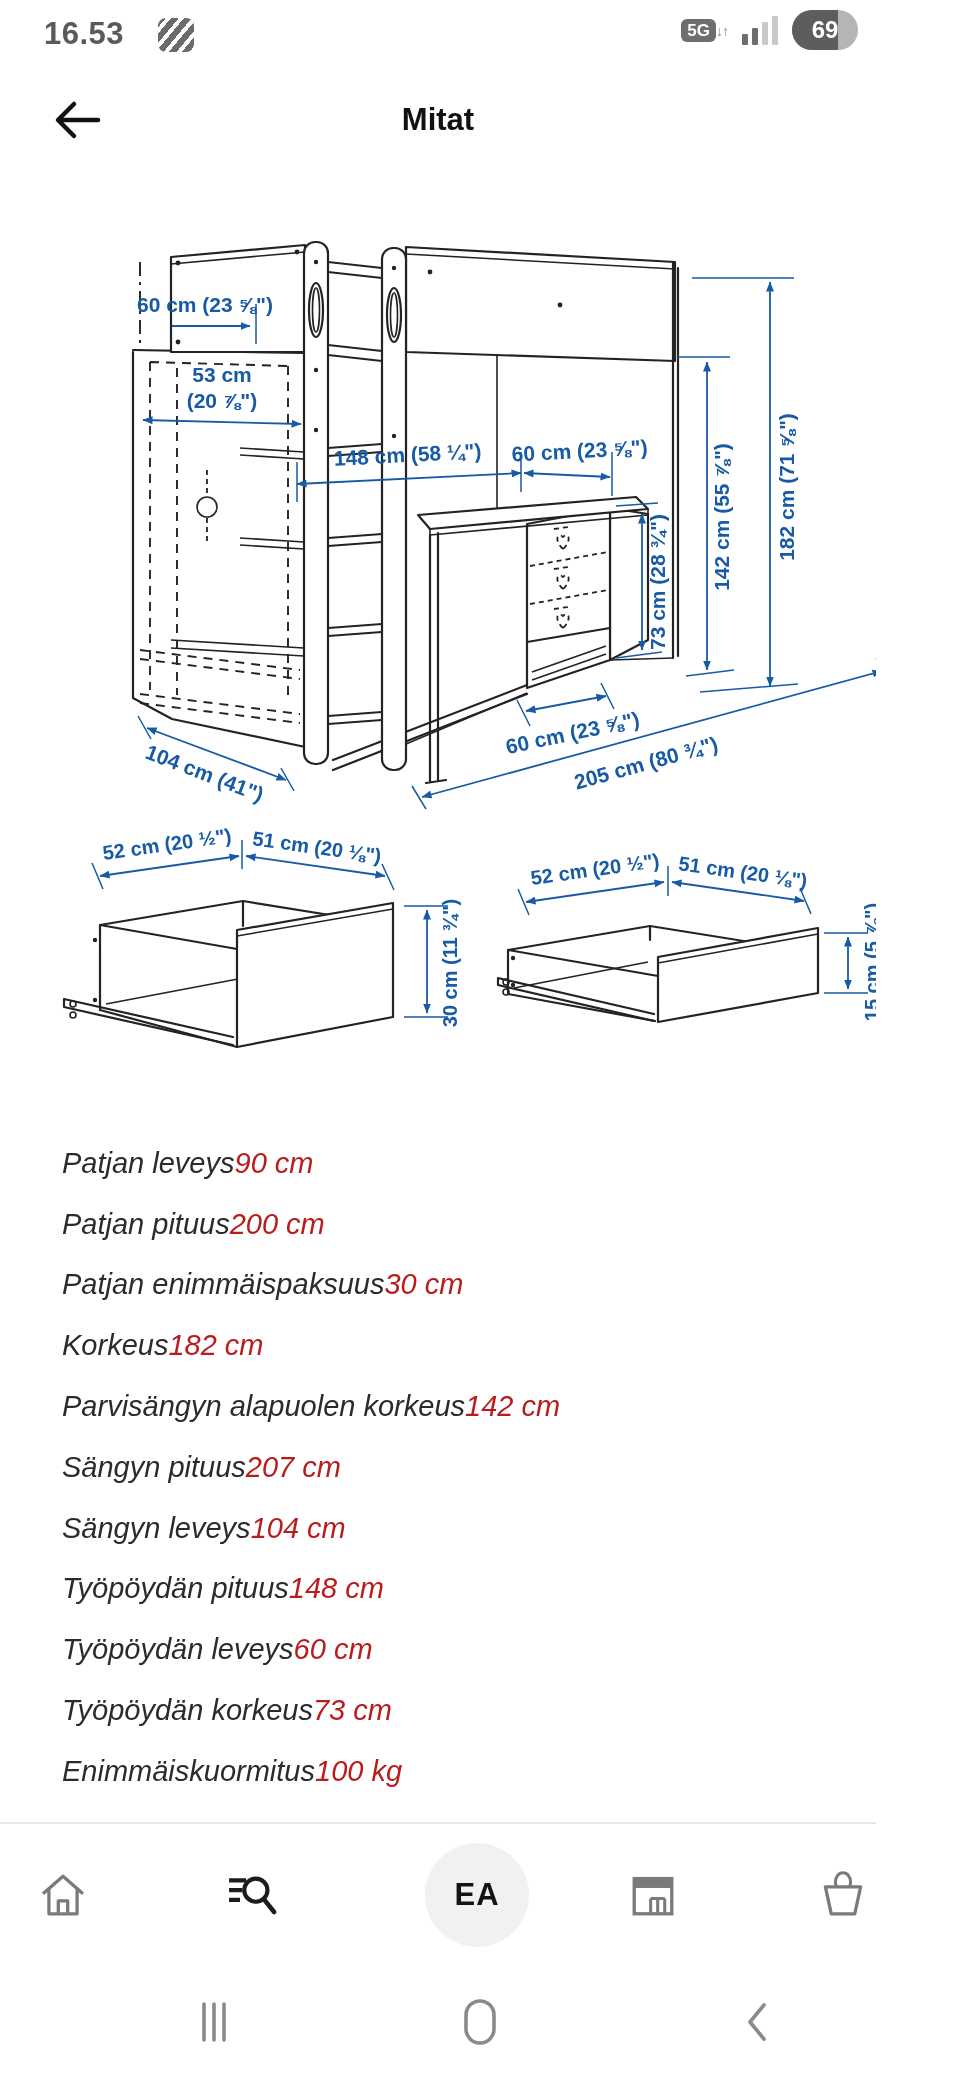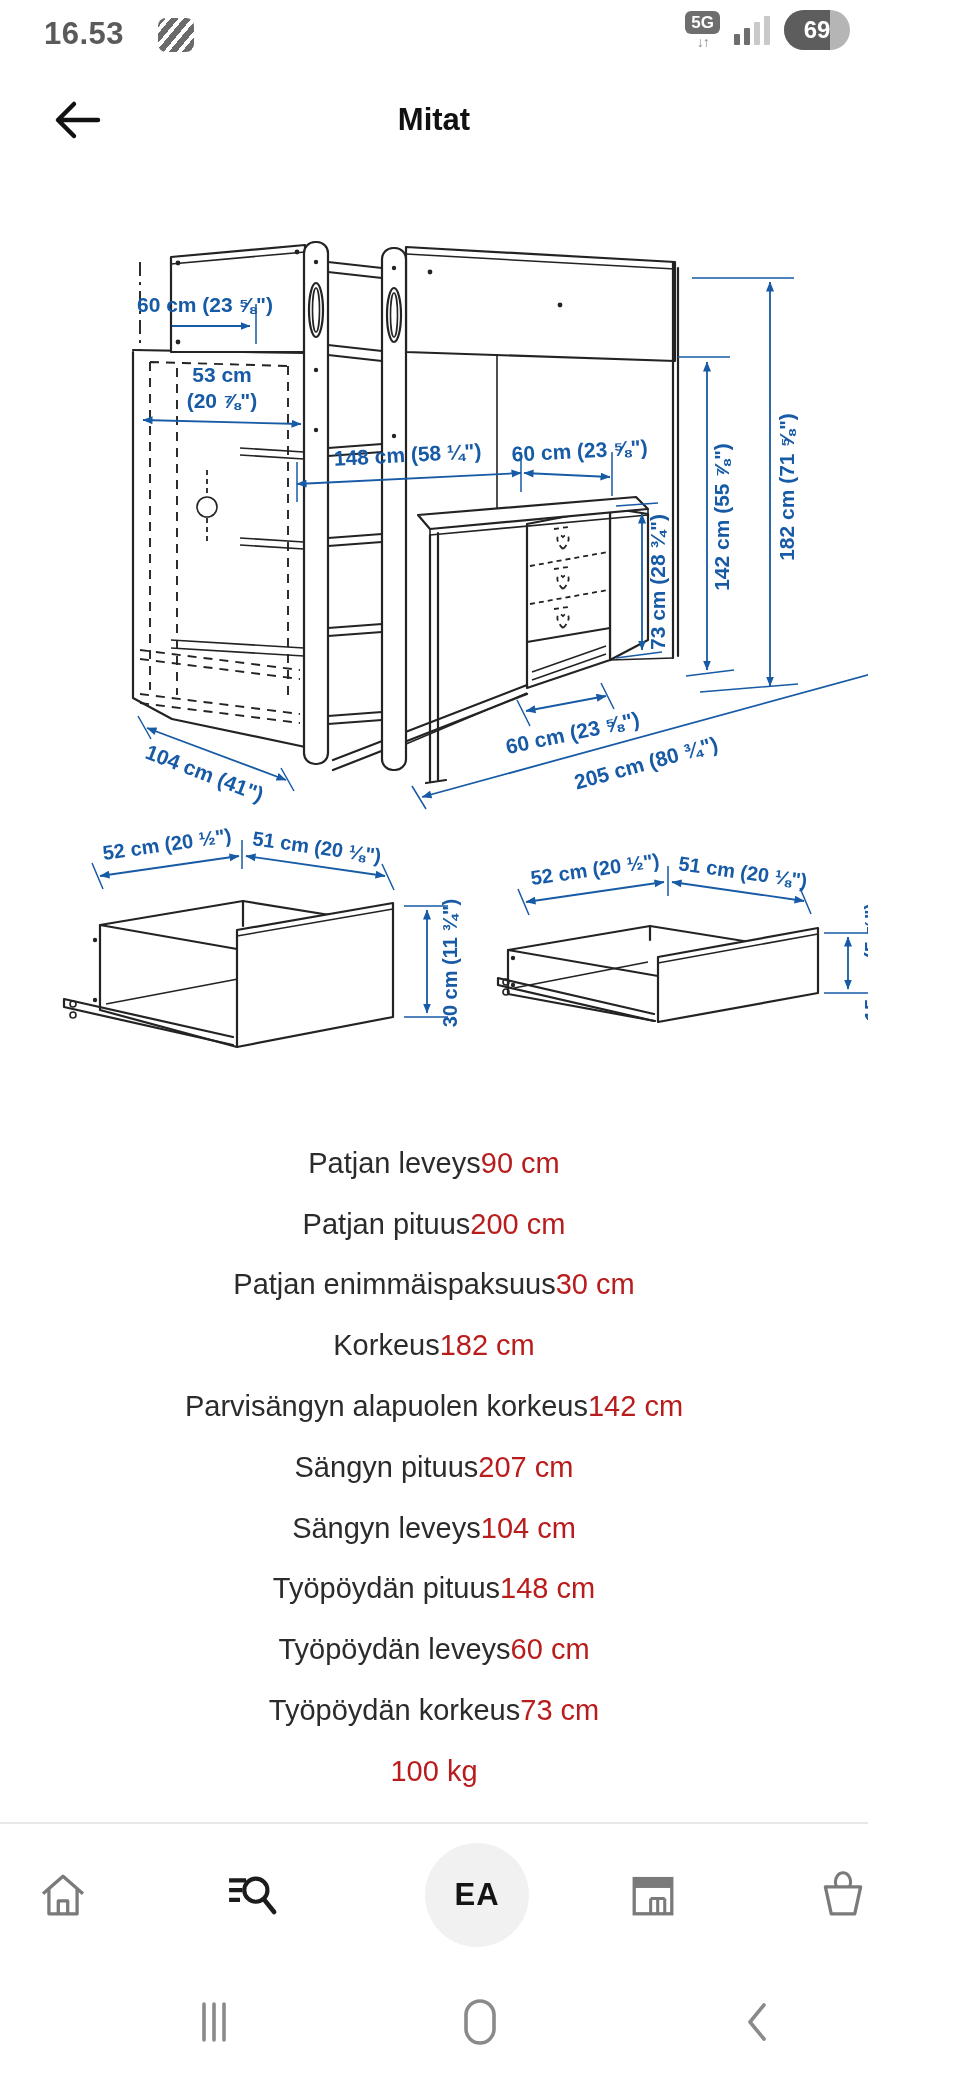--- a/index.html
+++ b/index.html
@@ -1,24 +1,24 @@
 <!DOCTYPE html>
 <html><head>
 <meta charset="utf-8">
 <style>
   html,body{margin:0;padding:0;background:#fff;}
   .phone{position:relative;width:868px;height:2080px;background:#fff;overflow:hidden;
-         font-family:"Liberation Sans","DejaVu Sans",sans-serif;}
+         font-family:"Liberation Sans","DejaVu Sans",sans-serif;padding-left:8px;}
   
   .statusbar{position:absolute;left:0;top:0;width:100%;height:75px;}
   .sb-time{position:absolute;left:44px;top:16px;font-size:31px;font-weight:bold;color:#5a5a5a;letter-spacing:.5px;}
   .sb-notif{position:absolute;left:158px;top:18px;width:36px;height:34px;border-radius:8px;
             background:repeating-linear-gradient(130deg,#6b6b6b 0 6px,#ffffff 6px 10px);}
   .sb-right{position:absolute;right:18px;top:10px;display:flex;align-items:center;gap:14px;}
-  .sb-5g{display:flex;flex-direction:column;align-items:center;line-height:1;}
+  .sb-5g{display:flex;align-items:center;line-height:1;}
   .sb-5g .badge{background:#6e6e6e;color:#fff;font-size:17px;font-weight:bold;border-radius:6px;padding:3px 6px;}
   .sb-5g .arrows{font-size:14px;color:#8b8b8b;margin-top:1px;letter-spacing:-1px;}
   .sb-bars{display:flex;align-items:flex-end;gap:4px;height:30px;}
   .sb-bars i{display:block;width:6px;border-radius:1px;}
   .battery{position:relative;width:66px;height:40px;border-radius:20px;background:#b5b5b5;overflow:hidden;}
   .battery .lvl{position:absolute;left:0;top:0;bottom:0;width:69%;background:#5d5d5d;}
   .battery .pct{position:absolute;inset:0;display:flex;align-items:center;justify-content:center;
                 color:#fff;font-weight:bold;font-size:24px;}
   
   .header{position:absolute;left:0;top:80px;width:100%;height:80px;}
@@ -32,21 +32,21 @@
   .dash{stroke:#232323;stroke-width:1.9;fill:none;stroke-dasharray:9 7;}
   .dashdot{stroke:#232323;stroke-width:1.9;fill:none;stroke-dasharray:14 6 3 6;}
   .dash-s{stroke:#232323;stroke-width:1.8;fill:none;stroke-dasharray:5 4;}
   .dim{stroke:#175aa5;stroke-width:1.8;fill:none;}
   .tick{stroke:#175aa5;stroke-width:1.5;fill:none;}
   .dimt{font:bold 21px "Liberation Sans",sans-serif;fill:#175aa5;text-anchor:middle;}
   .dimts{font:bold 20px "Liberation Sans",sans-serif;fill:#175aa5;text-anchor:middle;}
   .dot{fill:#232323;stroke:none;}
   
   .specs{position:absolute;left:62px;right:62px;top:1133px;}
-  .spec-row{display:flex;justify-content:center;align-items:center;height:60.8px;}
+  .spec-row{display:flex;justify-content:flex-start;align-items:center;height:60.8px;font-style:italic;}
   .spec-label{font-size:29px;color:#2b2b2b;}
   .spec-value{font-size:29px;color:#b91c1c;}
   
   .nav-divider{position:absolute;left:0;top:1822px;width:100%;height:2px;background:#e7e7e7;}
   .bottomnav{position:absolute;left:0;top:1824px;width:100%;height:140px;background:#fff;}
   .nav-item{position:absolute;top:16px;width:110px;height:110px;display:flex;align-items:center;justify-content:flex-start;cursor:pointer;}
   .avatar{width:104px;height:104px;border-radius:50%;background:#f1f1f1;display:flex;align-items:center;justify-content:center;
           font-size:31px;font-weight:600;color:#141414;letter-spacing:1px;}
   
   .androidnav{position:absolute;left:0;top:1964px;width:100%;height:116px;background:#fff;}
@@ -281,20 +281,21 @@
       </div>
     <div class="spec-row">
         <span class="spec-label">Työpöydän leveys</span>
         <span class="spec-value">60 cm</span>
       </div>
     <div class="spec-row">
         <span class="spec-label">Työpöydän korkeus</span>
         <span class="spec-value">73 cm</span>
       </div>
     <div class="spec-row">
+        <span class="spec-label">Enimmäiskuormitus</span>
         <span class="spec-value">100 kg</span>
       </div>
   </div>
 
   <div class="nav-divider"></div>
   <div class="bottomnav">
     <div class="nav-item" style="left:36px">
       <svg width="54" height="54" viewBox="0 0 46 46">
         <path d="M6,22 L23,7 L40,22 M11,18 V39 H35 V18 M19,39 V28 H27 V39" stroke="#7a7a7a" stroke-width="2.8" fill="none" stroke-linejoin="round"></path>
       </svg>

